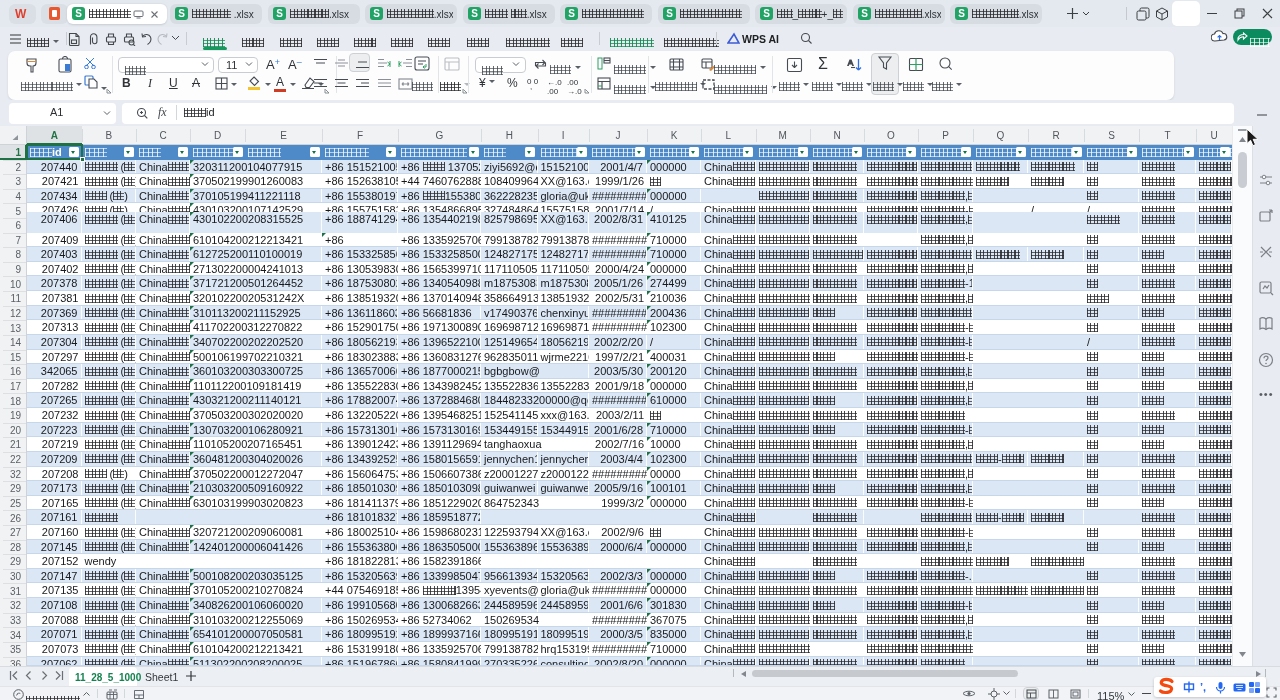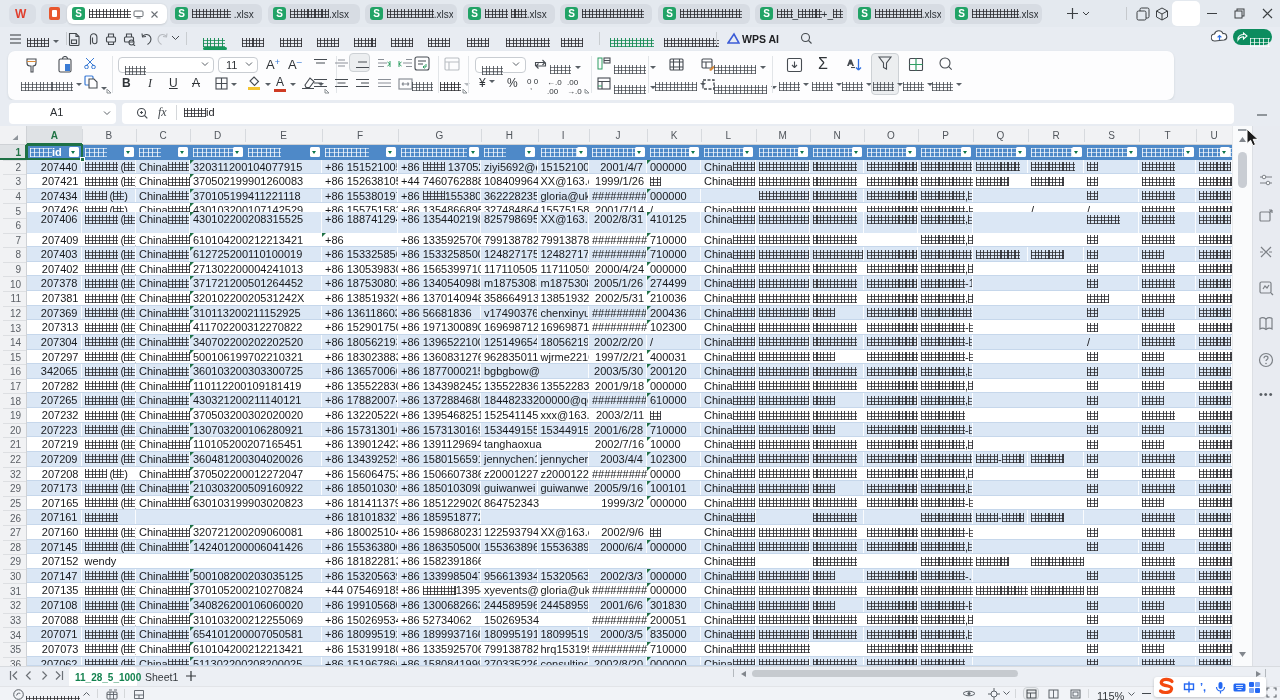--- a/index.html
+++ b/index.html
@@ -1191,21 +1191,21 @@
 </div>
 <div class="trow wrow" style="top:612.72px;height:14.62px">
 <span class="c r" style="left:0px;width:54.5px">207088</span>
 <span class="c" style="left:54.5px;width:54.5px"><i class="z" style="width:33px"></i> (<i class="z" style="width:11px"></i>)</span>
 <span class="c" style="left:109px;width:54px">China<i class="z" style="width:22px"></i></span>
 <span class="c gt" style="left:163px;width:132px">310103200212255069</span>
 <span class="c" style="left:295px;width:76px">+86 15026953433</span>
 <span class="c" style="left:371px;width:83px">+86 52734062</span>
 <span class="c" style="left:454px;width:108px">150269534</span>
 <span class="c r" style="left:562px;width:58px">#########</span>
-<span class="c gt" style="left:620px;width:54px">200051</span>
+<span class="c gt" style="left:620px;width:54px">367075</span>
 <span class="c" style="left:674px;width:54.5px">China<i class="z" style="width:22px"></i></span>
 <span class="c" style="left:728.5px;width:54.5px"><i class="z" style="width:66px"></i></span>
 <span class="c" style="left:783px;width:54px"><i class="z" style="width:44px"></i></span>
 <span class="c" style="left:837px;width:54px"><i class="z" style="width:55px"></i></span>
 <span class="c" style="left:891px;width:55px"><i class="z" style="width:44px"></i>,<i class="z" style="width:22px"></i></span>
 <span class="c" style="left:1057px;width:55px"><i class="z" style="width:11px"></i></span>
 <span class="c" style="left:1112px;width:57px"><i class="z" style="width:22px"></i></span>
 <span class="c" style="left:1169px;width:36px"><i class="z" style="width:33px"></i></span>
 </div>
 <div class="trow band" style="top:627.34px;height:14.62px">

